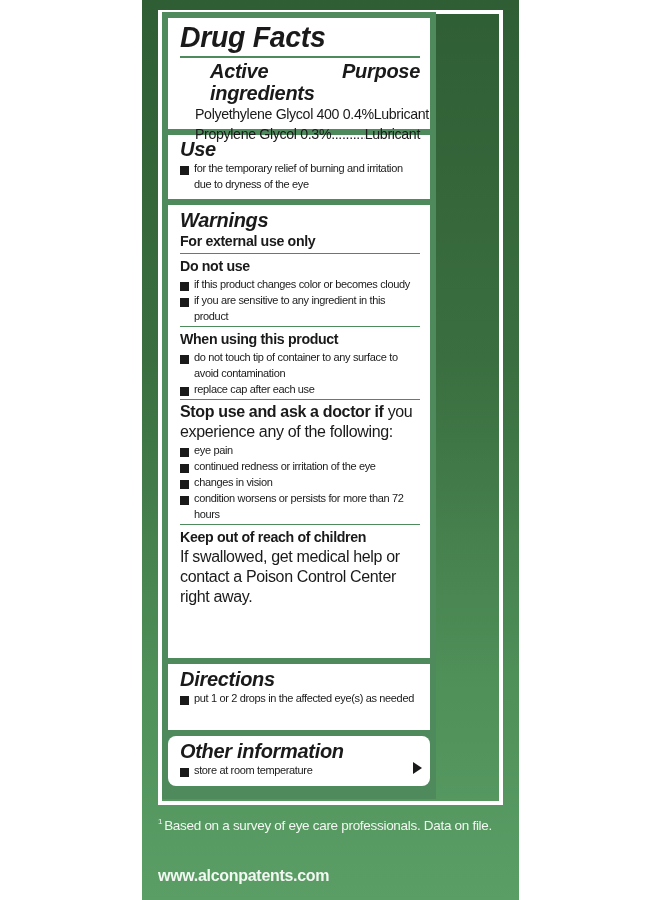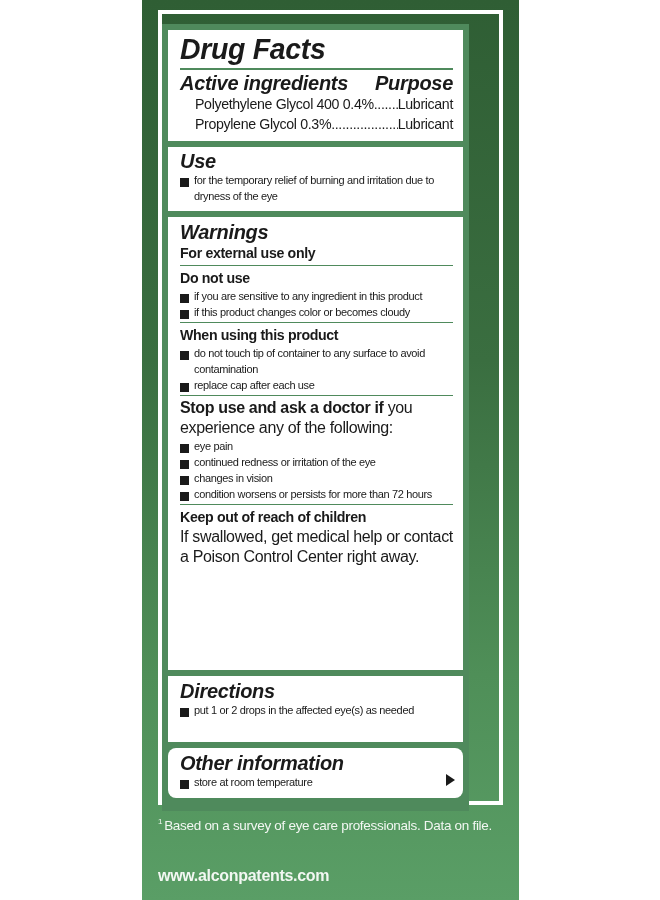--- a/index.html
+++ b/index.html
@@ -9,38 +9,38 @@
     }
     .pkg {
       position: absolute; left: 142px; top: 0; width: 377px; height: 900px;
       background: linear-gradient(to bottom, #2f5e34 0%, #3a6e40 40%, #4f8f58 75%, #5a9e66 100%);
     }
     .white-stripe {
       position: absolute; left: 158px; top: 10px; width: 345px; height: 795px;
       border: 4px solid #ffffff; box-sizing: border-box;
     }
     .frame {
-      position: absolute; left: 162px; top: 24px; width: 307px; height: 787px;
+      position: absolute; left: 162px; top: 12px; width: 274px; height: 787px;
       background: #4f8a5c; box-sizing: border-box; padding: 6px;
     }
     .panel {
       background: #ffffff; margin-bottom: 6px; padding: 2px 10px 4px 12px; box-sizing: border-box;
       color: #1a1a1a;
     }
     .panel:last-child { margin-bottom: 0; border-radius: 8px; }
     .title-main {
       font-weight: bold; font-style: italic; font-size: 29px; line-height: 34px; letter-spacing: -0.3px;
       transform: scaleX(0.98); transform-origin: left; margin: 0;
     }
     .hr { height: 0; border-top: 2px solid #4f8a5c; margin: 2px 0 2px 0; }
     .hr-thin { height: 0; border-top: 1.5px solid #4f8a5c; margin: 2px 0 2px 0; }
     .sec-title {
       font-weight: bold; font-style: italic; font-size: 20px; line-height: 22px; letter-spacing: -0.3px;
     }
-    .row2 { display: flex; justify-content: space-between; align-items: baseline; }
+    .row2 { display: flex; justify-content: space-between; align-items: baseline; margin-left: 30px; }
     .txt { font-size: 16px; line-height: 20px; letter-spacing: -0.35px; }
     .sub-title { font-weight: bold; font-size: 14.2px; line-height: 20px; letter-spacing: -0.35px; }
     .bul { display: flex; font-size: 11px; line-height: 16px; letter-spacing: -0.35px; }
     .bul .sq { flex: 0 0 14px; position: relative; }
     .bul .sq::before {
       content: ""; position: absolute; left: 0; top: 6px; width: 9px; height: 9px; background: #1a1a1a;
     }
     .bul .bt { flex: 1; }
     .ing { display: flex; font-size: 14.2px; line-height: 20px; letter-spacing: -0.35px; margin-left: 15px; }
     .ing .name { white-space: nowrap; }
@@ -96,25 +96,25 @@
   </div>
 
   <div class="panel" style="height:453px;">
     <div class="sec-title" style="margin-top:2px;">Warnings</div>
     <div class="sub-title">For external use only</div>
     <div class="hr-thin"></div>
 
     <div class="sub-title">Do not use</div>
     <div class="bul">
       <span class="sq"></span>
-      <span class="bt">if you are sensitive to any ingredient in this product</span>
+      <span class="bt">if this product changes color or becomes cloudy</span>
     </div>
     <div class="bul">
       <span class="sq"></span>
-      <span class="bt">if this product changes color or becomes cloudy</span>
+      <span class="bt">if you are sensitive to any ingredient in this product</span>
     </div>
     <div class="hr-thin"></div>
 
     <div class="sub-title">When using this product</div>
     <div class="bul">
       <span class="sq"></span>
       <span class="bt">do not touch tip of container to any surface to avoid contamination</span>
     </div>
     <div class="bul">
       <span class="sq"></span>

